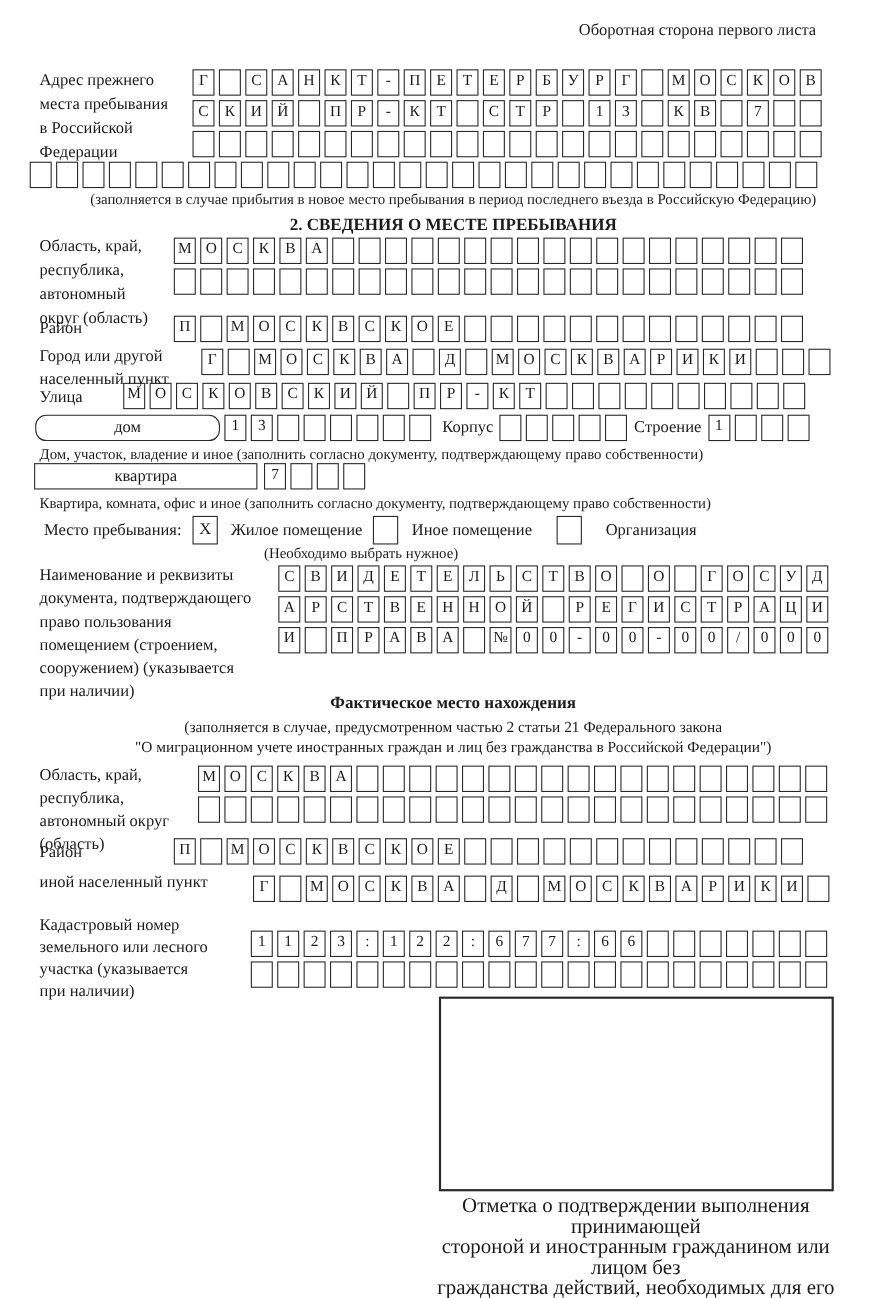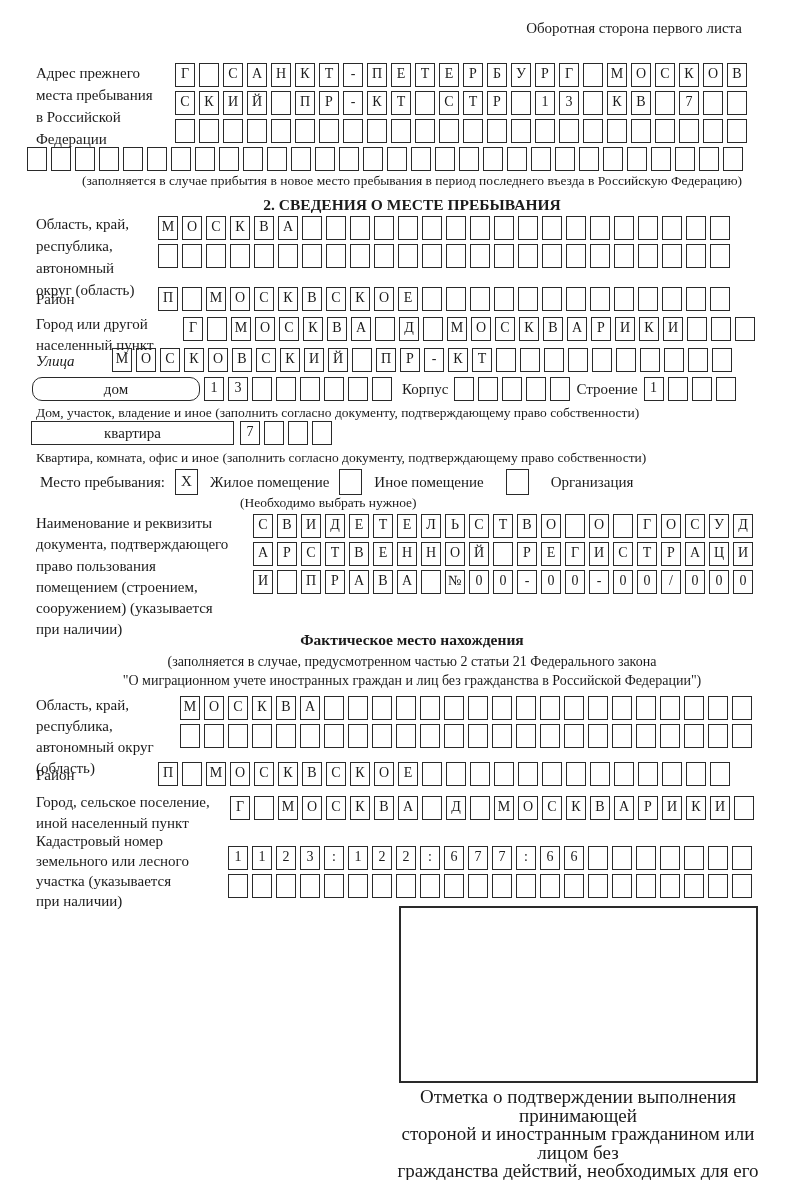--- a/index.html
+++ b/index.html
@@ -29,21 +29,21 @@
   #prev-grid{left:175px;top:63px;}
   #prev-overflow{left:27px;top:147px;}
   #note-prev{top:172px;}
   #sec2-heading{top:196px;font-size:15.5px;}
   #reg1-label{left:36px;top:213px;width:130px;}
   #reg1-grid{left:158px;top:216px;}
   #rayon1-label{left:36px;top:288px;}
   #rayon1-row{left:158px;top:287px;}
   #city1-label{left:36px;top:314px;line-height:21px;width:150px;}
   #city1-row{left:183px;top:317px;}
-  #street-label{left:36px;top:350px;font-style:italic;}
+  #street-label{left:36px;top:350px;}
   #street-row{left:112px;top:348px;}
   #house-row{left:32px;top:377px;}
   .dom{width:168px;border-radius:10px;}
   .kv{width:203px;}
   #note-house{left:36px;top:404px;}
   #apt-row{left:31px;top:421px;}
   #note-apt{left:36px;top:449px;}
   #stay-row{left:40px;top:469px;}
   #stay-note{left:240px;top:495px;font-size:13.5px;}
   #doc-label{left:36px;top:513px;line-height:21.3px;width:215px;}
@@ -560,21 +560,20 @@
       <span class="cell"></span>
       <span class="cell"></span>
       <span class="cell"></span>
       <span class="cell"></span>
       <span class="cell"></span>
       <span class="cell"></span>
       <span class="cell"></span>
     </div>
 
   <div class="abs lbl" id="city2-label">
-      <div>Город, сельское поселение,</div>
       <div>иной населенный пункт</div>
     </div>
   <div class="abs boxrow" id="city2-row">
       <span class="cell">Г</span>
       <span class="cell"></span>
       <span class="cell">М</span>
       <span class="cell">О</span>
       <span class="cell">С</span>
       <span class="cell">К</span>
       <span class="cell">В</span>

